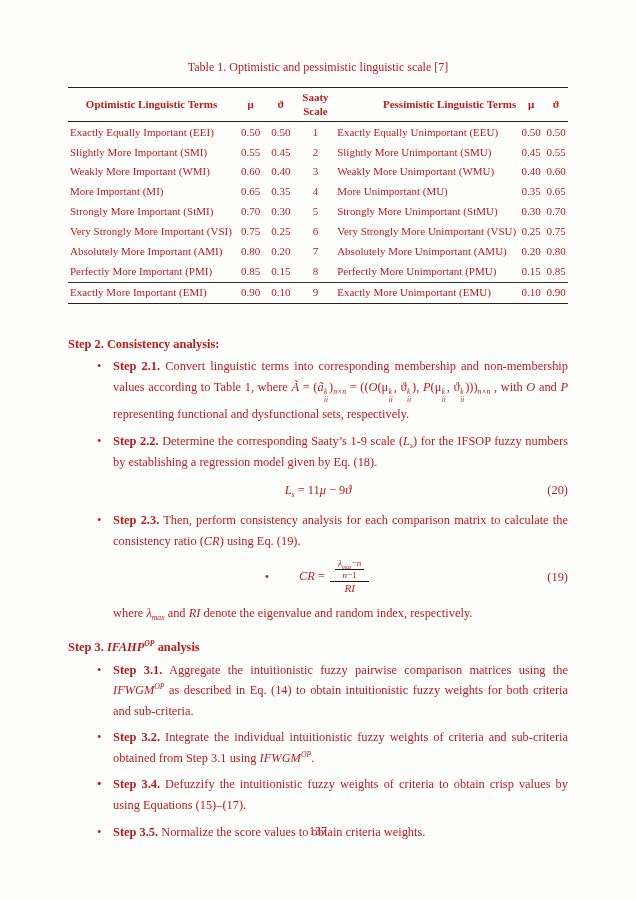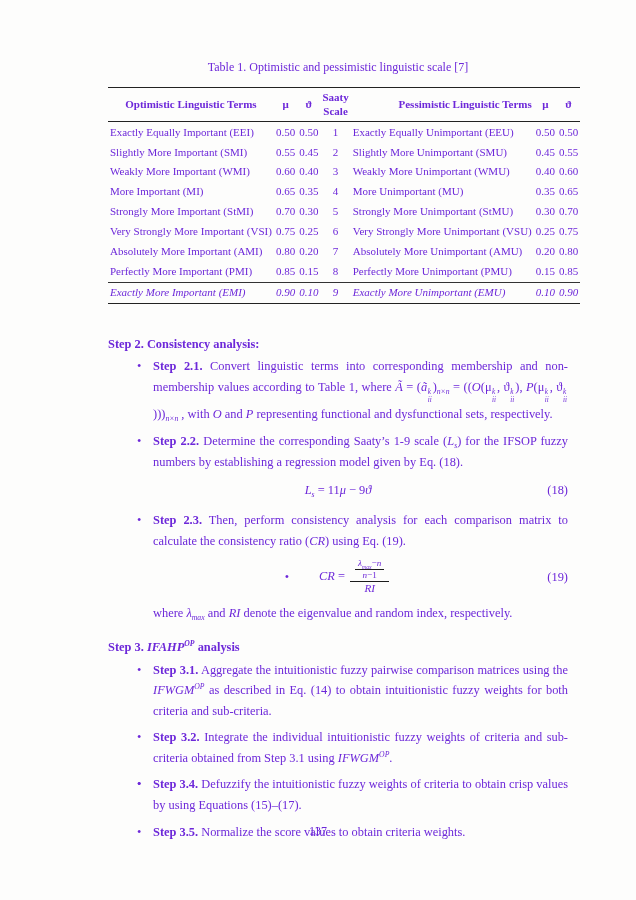--- a/index.html
+++ b/index.html
@@ -1,27 +1,27 @@
 <!DOCTYPE html>
 <html><head>
 <meta charset="utf-8">
 <style>
   html,body{margin:0;padding:0;background:#e8e8e8;}
   .page{
     position:relative;
     width:636px;height:900px;
     margin:0 auto;
     background:#fdfdfc;
-    color:#6d28d9;
+    color:#b91c1c;
     font-family:"Liberation Serif","DejaVu Serif",serif;
     font-size:12.4px;
     line-height:1.66;
     overflow:hidden;
     box-sizing:border-box;
-    padding:58px 68px 0 108px;
+    padding:58px 68px 0 68px;
   }
   
   .caption{
     text-align:center;
     font-size:12px;
     margin:0 0 9px 0;
   }
   table.scale{
     width:100%;
     border-collapse:collapse;
@@ -41,21 +41,20 @@
     padding:3.2px 2px 3.0px 2px;
     text-align:center;
     vertical-align:top;
     white-space:nowrap;
   }
   table.scale td:nth-child(1),
   table.scale td:nth-child(5){text-align:left;}
   table.scale tbody tr:last-child td{
     border-top:0.8px solid #333;
     border-bottom:1.6px solid #222;
-    font-style:italic;
   }
   col.c-term1{width:33.5%;}
   col.c-mu1{width:6.8%;}
   col.c-th1{width:6.4%;}
   col.c-saaty{width:8.6%;}
   col.c-term2{width:34.5%;}
   col.c-mu2{width:5.4%;}
   col.c-th2{width:4.8%;}
   
   .sect-heading{margin:30px 0 2px 0;font-weight:bold;}
@@ -252,21 +251,21 @@
         </span>)))<sub><i>n×n</i></sub> , with <i>O</i> and <i>P</i> representing functional and dysfunctional sets, respectively.</span>
   </div>
 
   <div class="item">
     <span class="marker">•</span>
     <span><b>Step 2.2.</b> Determine the corresponding Saaty’s 1-9 scale (<i>L</i><sub><i>s</i></sub>) for the IFSOP fuzzy numbers by establishing a regression model given by Eq. (18).</span>
   </div>
 
   <div class="equation">
     <span class="eq-body"><i>L</i><sub><i>s</i></sub> = 11<i>μ</i> − 9<i>ϑ</i></span>
-    <span class="eq-label">(18)</span>
+    <span class="eq-label">(20)</span>
   </div>
 
   <div class="item">
     <span class="marker">•</span>
     <span><b>Step 2.3.</b> Then, perform consistency analysis for each comparison matrix to calculate the consistency ratio (<i>CR</i>) using Eq. (19).</span>
   </div>
 
   <div class="equation eq19">
     <span class="eq-bullet">•</span>
     <span class="eq-body"><i>CR</i> = <span class="frac">

